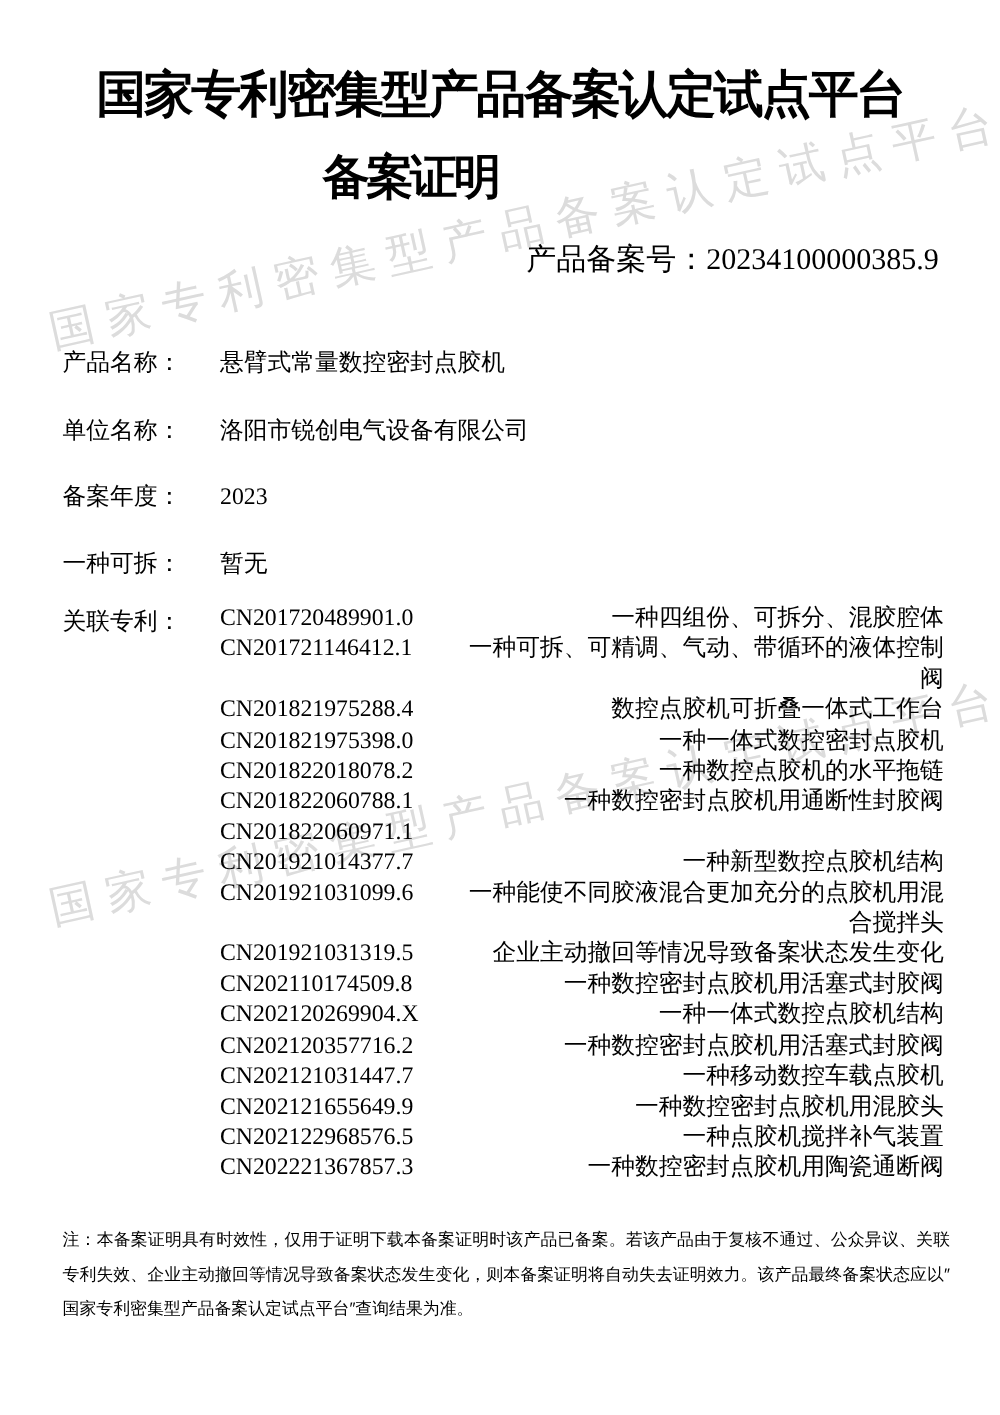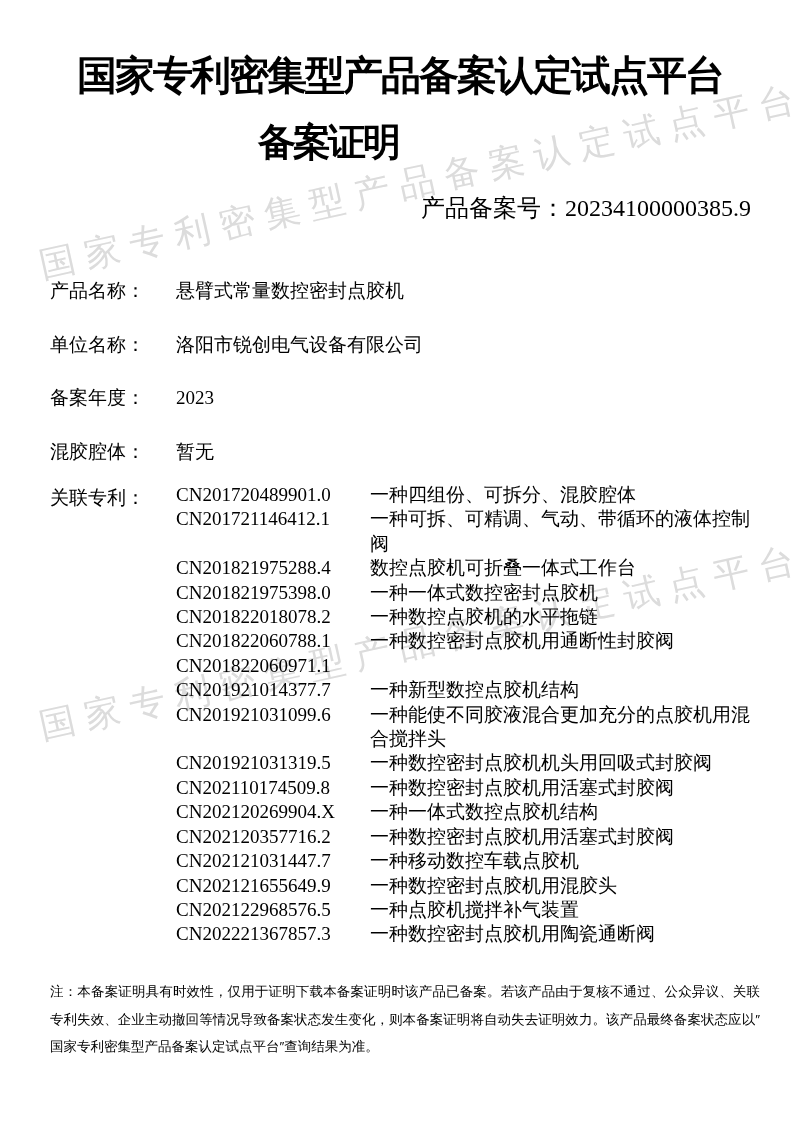--- a/index.html
+++ b/index.html
@@ -61,20 +61,21 @@
   }
   .patent-row{display:flex;align-items:flex-start;}
   .p-no{
     flex:0 0 194px;width:194px;
     font-size:19px;line-height:24.4px;white-space:nowrap;
   }
   .p-title{
     flex:0 0 385px;width:385px;
     font-size:19px;line-height:24.4px;
     word-break:break-all;
+    text-align:right;
   }
   .note{
     position:absolute;left:50px;top:978px;width:710px;
     font-family:"Liberation Sans","DejaVu Sans",sans-serif;
     font-size:13.5px;line-height:27.5px;
     text-align:justify;word-break:break-all;
   }
 </style>
 </head>
 <body>
@@ -90,21 +91,21 @@
     <div class="title2">备案证明</div>
 
     <div class="record-line"><span>产品备案号：</span><span>20234100000385.9</span></div>
 
     <div class="field-row fr1"><span class="field-label">单位名称：</span><span class="field-value">洛阳市锐创电气设备有限公司</span></div>
 
     <div class="field-row fr0"><span class="field-label">产品名称：</span><span class="field-value">悬臂式常量数控密封点胶机</span></div>
 
     <div class="field-row fr2"><span class="field-label">备案年度：</span><span class="field-value">2023</span></div>
 
-    <div class="field-row fr3"><span class="field-label">混胶腔体：</span><span class="field-value">暂无</span></div>
+    <div class="field-row fr3"><span class="field-label">一种可拆：</span><span class="field-value">暂无</span></div>
 
     <div class="patents-label">关联专利：</div>
 
     <div class="patent-list">
       <div class="patent-row">
         <span class="p-no">CN201720489901.0</span>
         <span class="p-title">一种四组份、可拆分、混胶腔体</span>
       </div>
 
       <div class="patent-row">
@@ -141,21 +142,21 @@
         <span class="p-title">一种新型数控点胶机结构</span>
       </div>
 
       <div class="patent-row">
         <span class="p-no">CN201921031099.6</span>
         <span class="p-title">一种能使不同胶液混合更加充分的点胶机用混合搅拌头</span>
       </div>
 
       <div class="patent-row">
         <span class="p-no">CN201921031319.5</span>
-        <span class="p-title">一种数控密封点胶机机头用回吸式封胶阀</span>
+        <span class="p-title">企业主动撤回等情况导致备案状态发生变化</span>
       </div>
 
       <div class="patent-row">
         <span class="p-no">CN202110174509.8</span>
         <span class="p-title">一种数控密封点胶机用活塞式封胶阀</span>
       </div>
 
       <div class="patent-row">
         <span class="p-no">CN202120269904.X</span>
         <span class="p-title">一种一体式数控点胶机结构</span>

